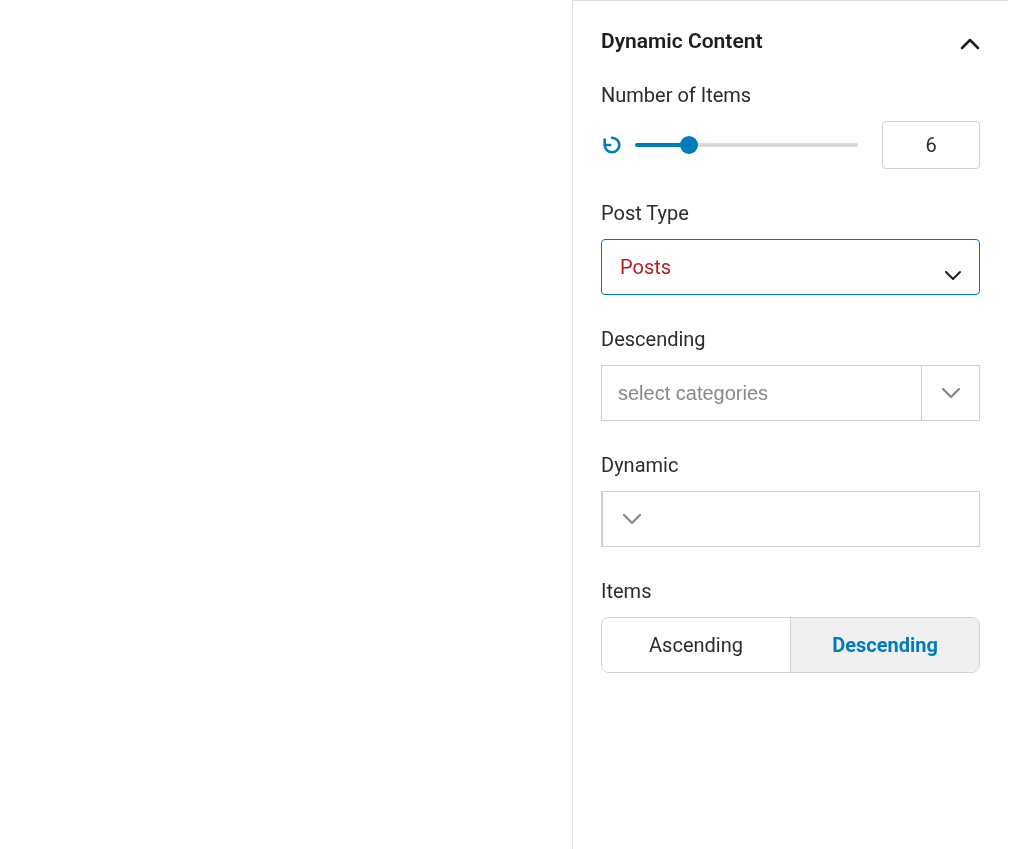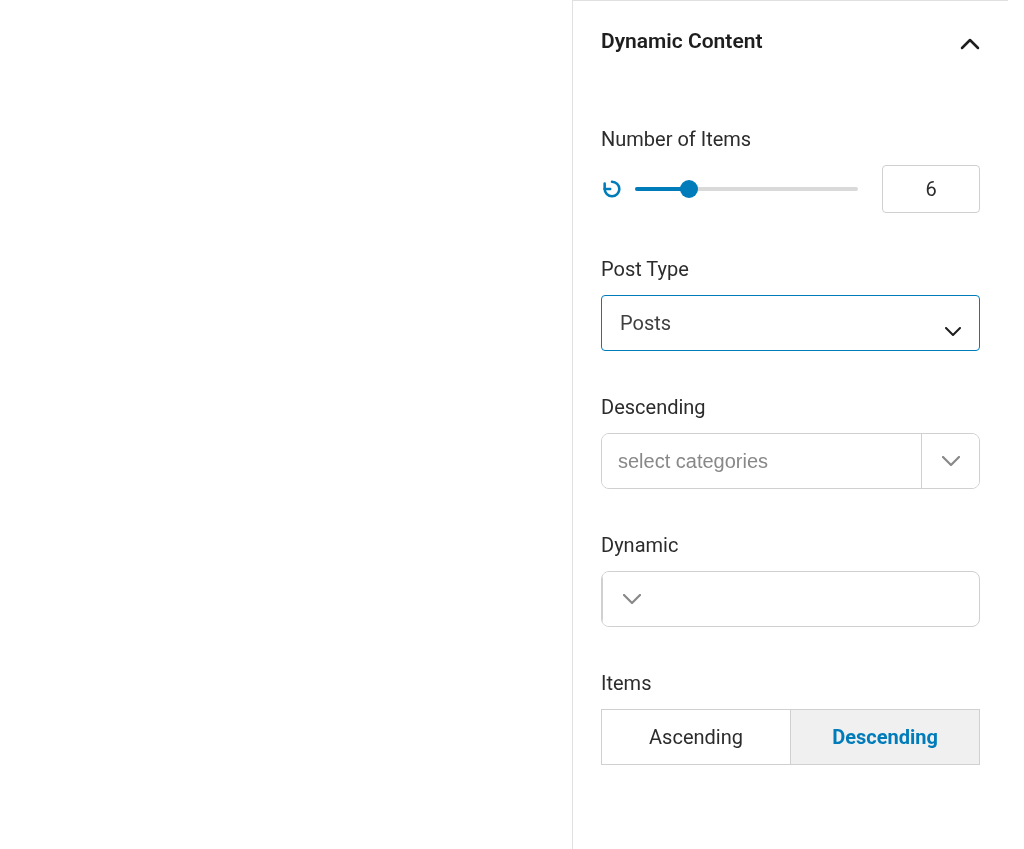--- a/index.html
+++ b/index.html
@@ -41,21 +41,20 @@
     }
     .chevron-up svg {
       width: 100%;
       height: 100%;
     }
     .panel-body {
       padding: 20px 28px 0 28px;
     }
     .field-group {
       margin-bottom: 32px;
-      margin-top: 44px;
     }
     .field-label {
       font-size: 20px;
       color: #2c2c2c;
       margin-bottom: 14px;
       display: block;
     }
     .slider-row {
       display: flex;
       align-items: center;
@@ -113,41 +112,41 @@
     .select-box {
       width: 100%;
       height: 56px;
       border: 1.5px solid #007cba;
       border-radius: 4px;
       display: flex;
       align-items: center;
       justify-content: space-between;
       padding: 0 18px;
       font-size: 20px;
-      color: #404040;
+      color: #b91c1c;
       cursor: pointer;
       background: #fff;
     }
     .select-box.plain {
       border: 1px solid #d0d0d0;
     }
     .chevron-down-s {
       width: 16px;
       height: 10px;
     }
     .chevron-down-s svg {
       width: 100%;
       height: 100%;
     }
     .combo-box {
       display: flex;
       width: 100%;
       height: 56px;
       border: 1px solid #d0d0d0;
-      border-radius: 8px;
+      border-radius: 0;
       overflow: hidden;
     }
     .combo-input {
       flex: 1;
       border: none;
       outline: none;
       padding: 0 16px;
       font-size: 20px;
       color: #2c2c2c;
       background: #fff;
@@ -167,21 +166,21 @@
     .combo-btn svg {
       width: 18px;
       height: 11px;
       stroke: #888;
     }
     .toggle-group {
       display: flex;
       width: 100%;
       height: 56px;
       border: 1px solid #d0d0d0;
-      border-radius: 0;
+      border-radius: 8px;
       overflow: hidden;
     }
     .toggle-option {
       flex: 1;
       display: flex;
       align-items: center;
       justify-content: center;
       font-size: 20px;
       cursor: pointer;
       background: #fff;

